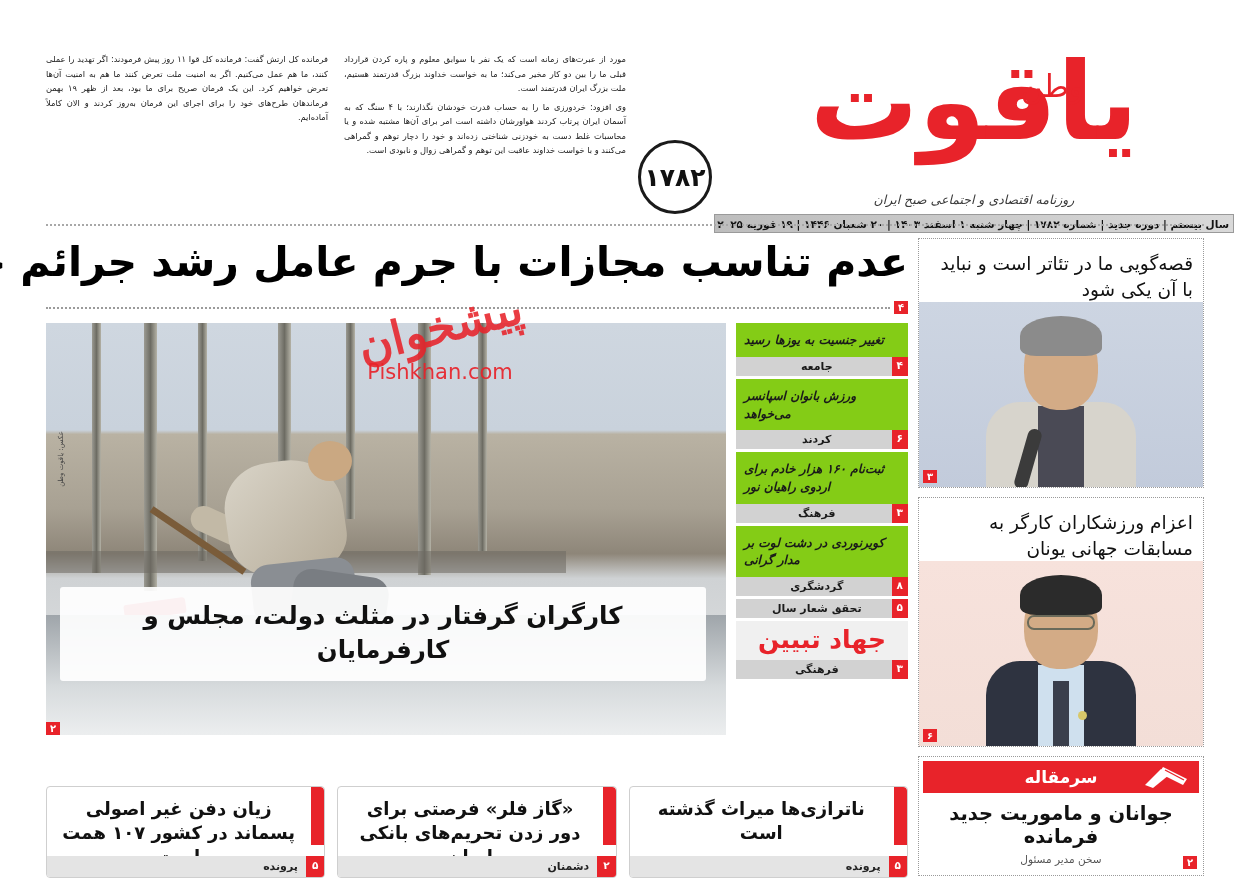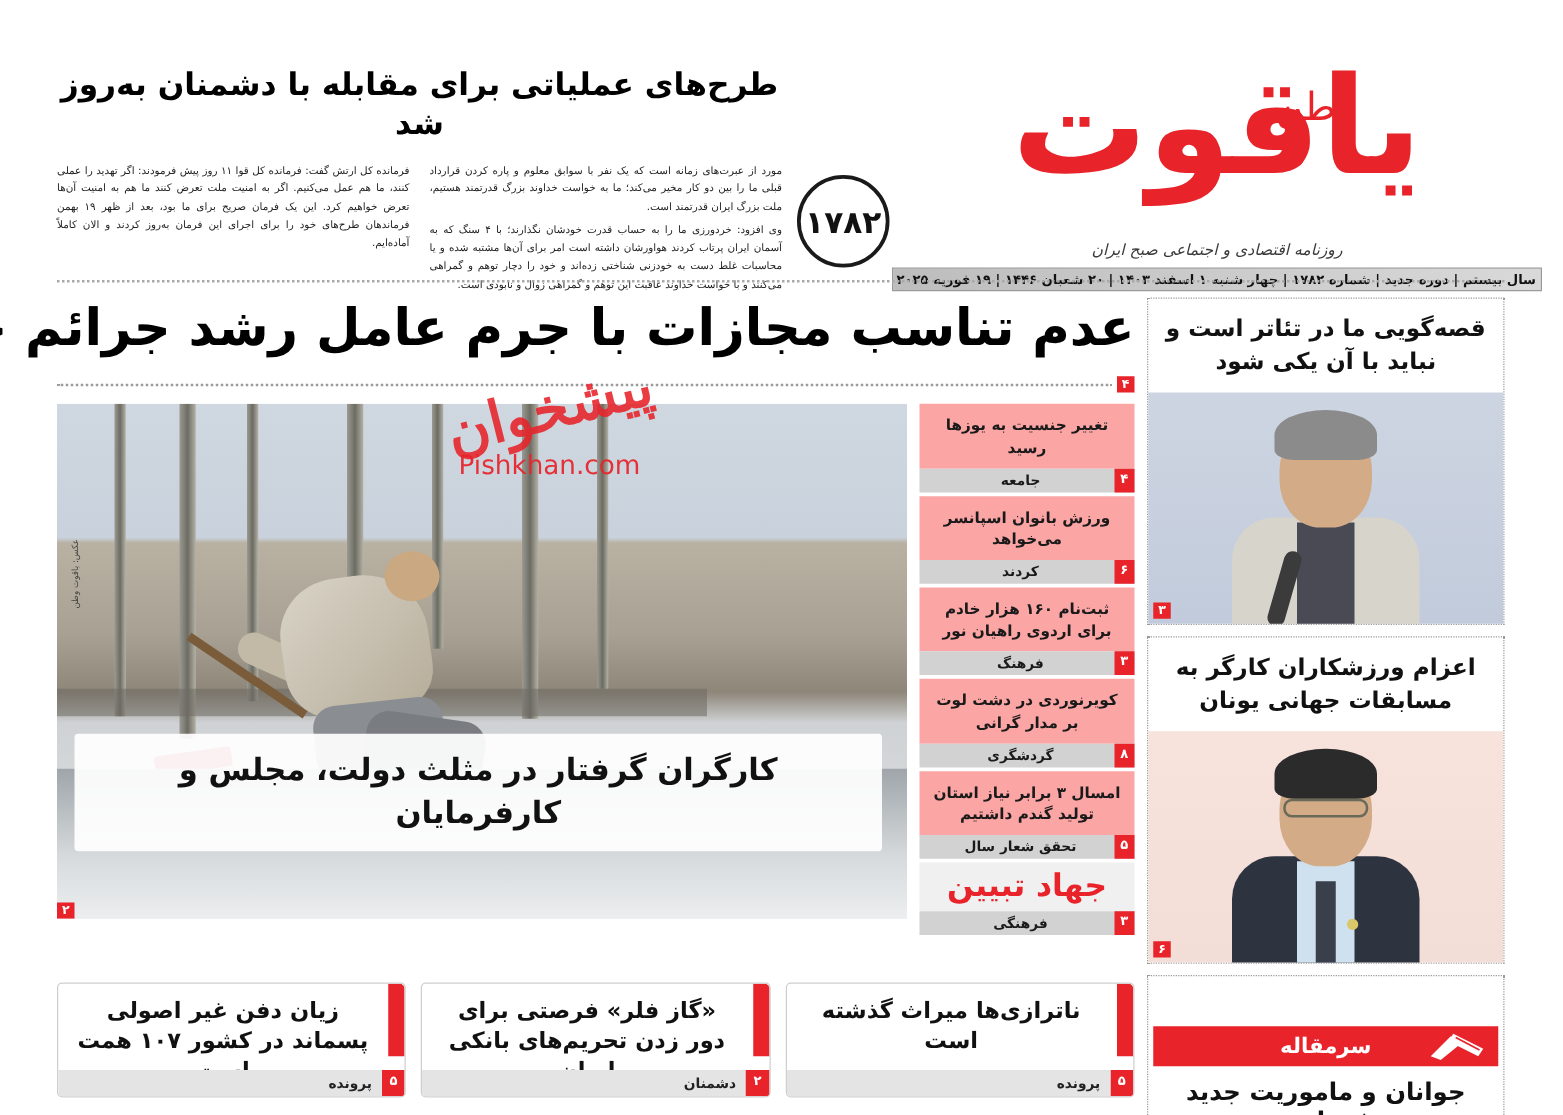--- a/index.html
+++ b/index.html
@@ -73,21 +73,21 @@
   .pagetag {
     display:inline-block; background:#e8232a; color:#fff; font-size:10px;
     font-weight:bold; padding:1px 4px; min-width:14px; text-align:center;
   }
   .main-rule .pagetag { position:absolute; right:0; top:0; }
 
   .main-body { display:flex; gap:10px; margin-top:8px; height:412px; direction:rtl; }
 
   
   .index-col { width:172px; display:flex; flex-direction:column; gap:0; }
-  .idx-item { background:#fca5a5; padding:9px 8px 7px; text-align:center; }
+  .idx-item { background:#84cc16; padding:9px 8px 7px; text-align:left;font-style:italic; }
   .idx-item .t { font-size:12.2px; font-weight:bold; color:#1a1a1a; line-height:1.45; }
   .idx-bar {
     display:flex; align-items:center; justify-content:flex-start;
     background:#d2d2d2; height:19px; padding:0;
     margin-bottom:3px;
   }
   .idx-bar .pagetag { height:19px; line-height:17px; font-size:10.5px; padding:0 5px; }
   .idx-bar .sec { flex:1; text-align:center; font-size:11px; font-weight:bold;
                   color:#1a1a1a; padding-left:6px; }
   .jihad {
@@ -144,22 +144,22 @@
   .wm-fa { font-size:46px; font-weight:bold; color:#e8232a; opacity:.88;
            letter-spacing:-3px; transform:rotate(-14deg); display:block;
            font-family:"DejaVu Serif","Liberation Serif",serif; }
   .wm-en { font-size:21px; color:#e8232a; opacity:.92; margin-top:6px;
            font-family:"DejaVu Sans","Liberation Sans",sans-serif; direction:ltr; }
 
   
   .rightcol { position:absolute; right:46px; top:238px; width:286px; }
   .rc-card { border:1px dotted #9a9a9a; position:relative; margin-bottom:9px; }
   .rc-card .t {
-    font-size:18.5px; font-weight:bold; color:#111; text-align:center;
-    line-height:1.38; padding:12px 10px 12px; letter-spacing:-0.5px;
+    font-size:18.5px; font-weight:normal; color:#111; text-align:right;
+    line-height:1.38; padding:12px 10px 0; letter-spacing:-0.5px;
   }
   .rc-photo { position:relative; height:185px; overflow:hidden; }
   .rc-photo .tag { position:absolute; left:4px; bottom:4px; z-index:3; }
   .p1 { background:linear-gradient(180deg,#cdd5e2,#c2cbdb); }
   .p2 { background:linear-gradient(180deg,#f7e2dc,#f3ded7); }
   .m-head  { position:absolute; left:50%; top:22px; width:74px; height:86px;
              margin-left:-37px; background:#d3ab86; border-radius:48% 48% 44% 44%; }
   .m-hair  { position:absolute; left:50%; top:14px; width:82px; height:40px;
              margin-left:-41px; background:#8b8b8b; border-radius:50% 50% 20% 20%; }
   .m-hair.dark { background:#2b2b2b; }
@@ -175,21 +175,21 @@
              background:#3b3b3b; border-radius:7px; transform:rotate(16deg); }
   .m-glass { position:absolute; left:50%; top:54px; width:68px; height:15px;
              margin-left:-34px; border:2px solid #6a6a5a; border-radius:7px; }
   .m-pin   { position:absolute; left:56%; top:150px; width:9px; height:9px;
              background:#d8c86a; border-radius:50%; }
 
   
   .editorial { border:1px dotted #9a9a9a; padding:4px; }
   .ed-head {
     background:#e8232a; color:#fff; height:32px; position:relative;
-    display:flex; align-items:center; justify-content:center;margin-top:36px;
+    display:flex; align-items:center; justify-content:center;
   }
   .ed-head .ttl { font-size:17px; font-weight:bold; letter-spacing:0.5px; }
   .ed-pen { position:absolute; right:10px; top:4px; width:46px; height:24px; }
   .ed-body { position:relative; padding:9px 8px 6px; text-align:center; }
   .ed-body .t { font-size:19.5px; font-weight:bold; color:#111; letter-spacing:-0.5px; }
   .ed-body .sub { font-size:10.5px; color:#555; margin-top:5px; }
   .ed-body .tag { position:absolute; right:2px; bottom:2px; }
 
   
   .bottom { position:absolute; left:46px; top:786px; width:862px;
@@ -206,21 +206,20 @@
   .bfoot .sec { font-size:11px; font-weight:bold; color:#222; padding-right:8px; }
 </style>
 </head>
 <body>
 
 <div class="page">
 
   <div class="topband">
 
     <div class="lead">
-      <h1>طرح‌های عملیاتی برای مقابله با دشمنان به‌روز شد</h1>
       <div class="lead-cols">
         <div class="lead-col">
           <p>مورد از عبرت‌های زمانه است که یک نفر با سوابق معلوم و پاره کردن قرارداد قبلی ما را بین دو کار مخیر می‌کند؛ ما به خواست خداوند بزرگ قدرتمند هستیم، ملت بزرگ ایران قدرتمند است.</p>
           <p>وی افزود: خردورزی ما را به حساب قدرت خودشان نگذارند؛ با ۴ سنگ که به آسمان ایران پرتاب کردند هواورشان داشته است امر برای آن‌ها مشتبه شده و یا محاسبات غلط دست به خودزنی شناختی زده‌اند و خود را دچار توهم و گمراهی می‌کنند و با خواست خداوند عاقبت این توهم و گمراهی زوال و نابودی است.</p>
         </div>
         <div class="lead-col">
           <p>فرمانده کل ارتش گفت: فرمانده کل قوا ۱۱ روز پیش فرمودند: اگر تهدید را عملی کنند، ما هم عمل می‌کنیم. اگر به امنیت ملت تعرض کنند ما هم به امنیت آن‌ها تعرض خواهیم کرد. این یک فرمان صریح برای ما بود، بعد از ظهر ۱۹ بهمن فرماندهان طرح‌های خود را برای اجرای این فرمان به‌روز کردند و الان کاملاً آماده‌ایم.</p>
         </div>
       </div>
     </div>
@@ -275,23 +274,20 @@
         </div>
 
         <div class="idx-item">
           <div class="t">کویرنوردی در دشت لوت بر مدار گرانی</div>
         </div>
         <div class="idx-bar">
           <span class="pagetag">۸</span>
           <span class="sec">گردشگری</span>
         </div>
 
-        <div class="idx-item">
-          <div class="t">امسال ۳ برابر نیاز استان تولید گندم داشتیم</div>
-        </div>
         <div class="idx-bar">
           <span class="pagetag">۵</span>
           <span class="sec">تحقق شعار سال</span>
         </div>
 
         <div class="jihad">جهاد تبیین</div>
         <div class="idx-bar">
           <span class="pagetag">۳</span>
           <span class="sec">فرهنگی</span>
         </div>

